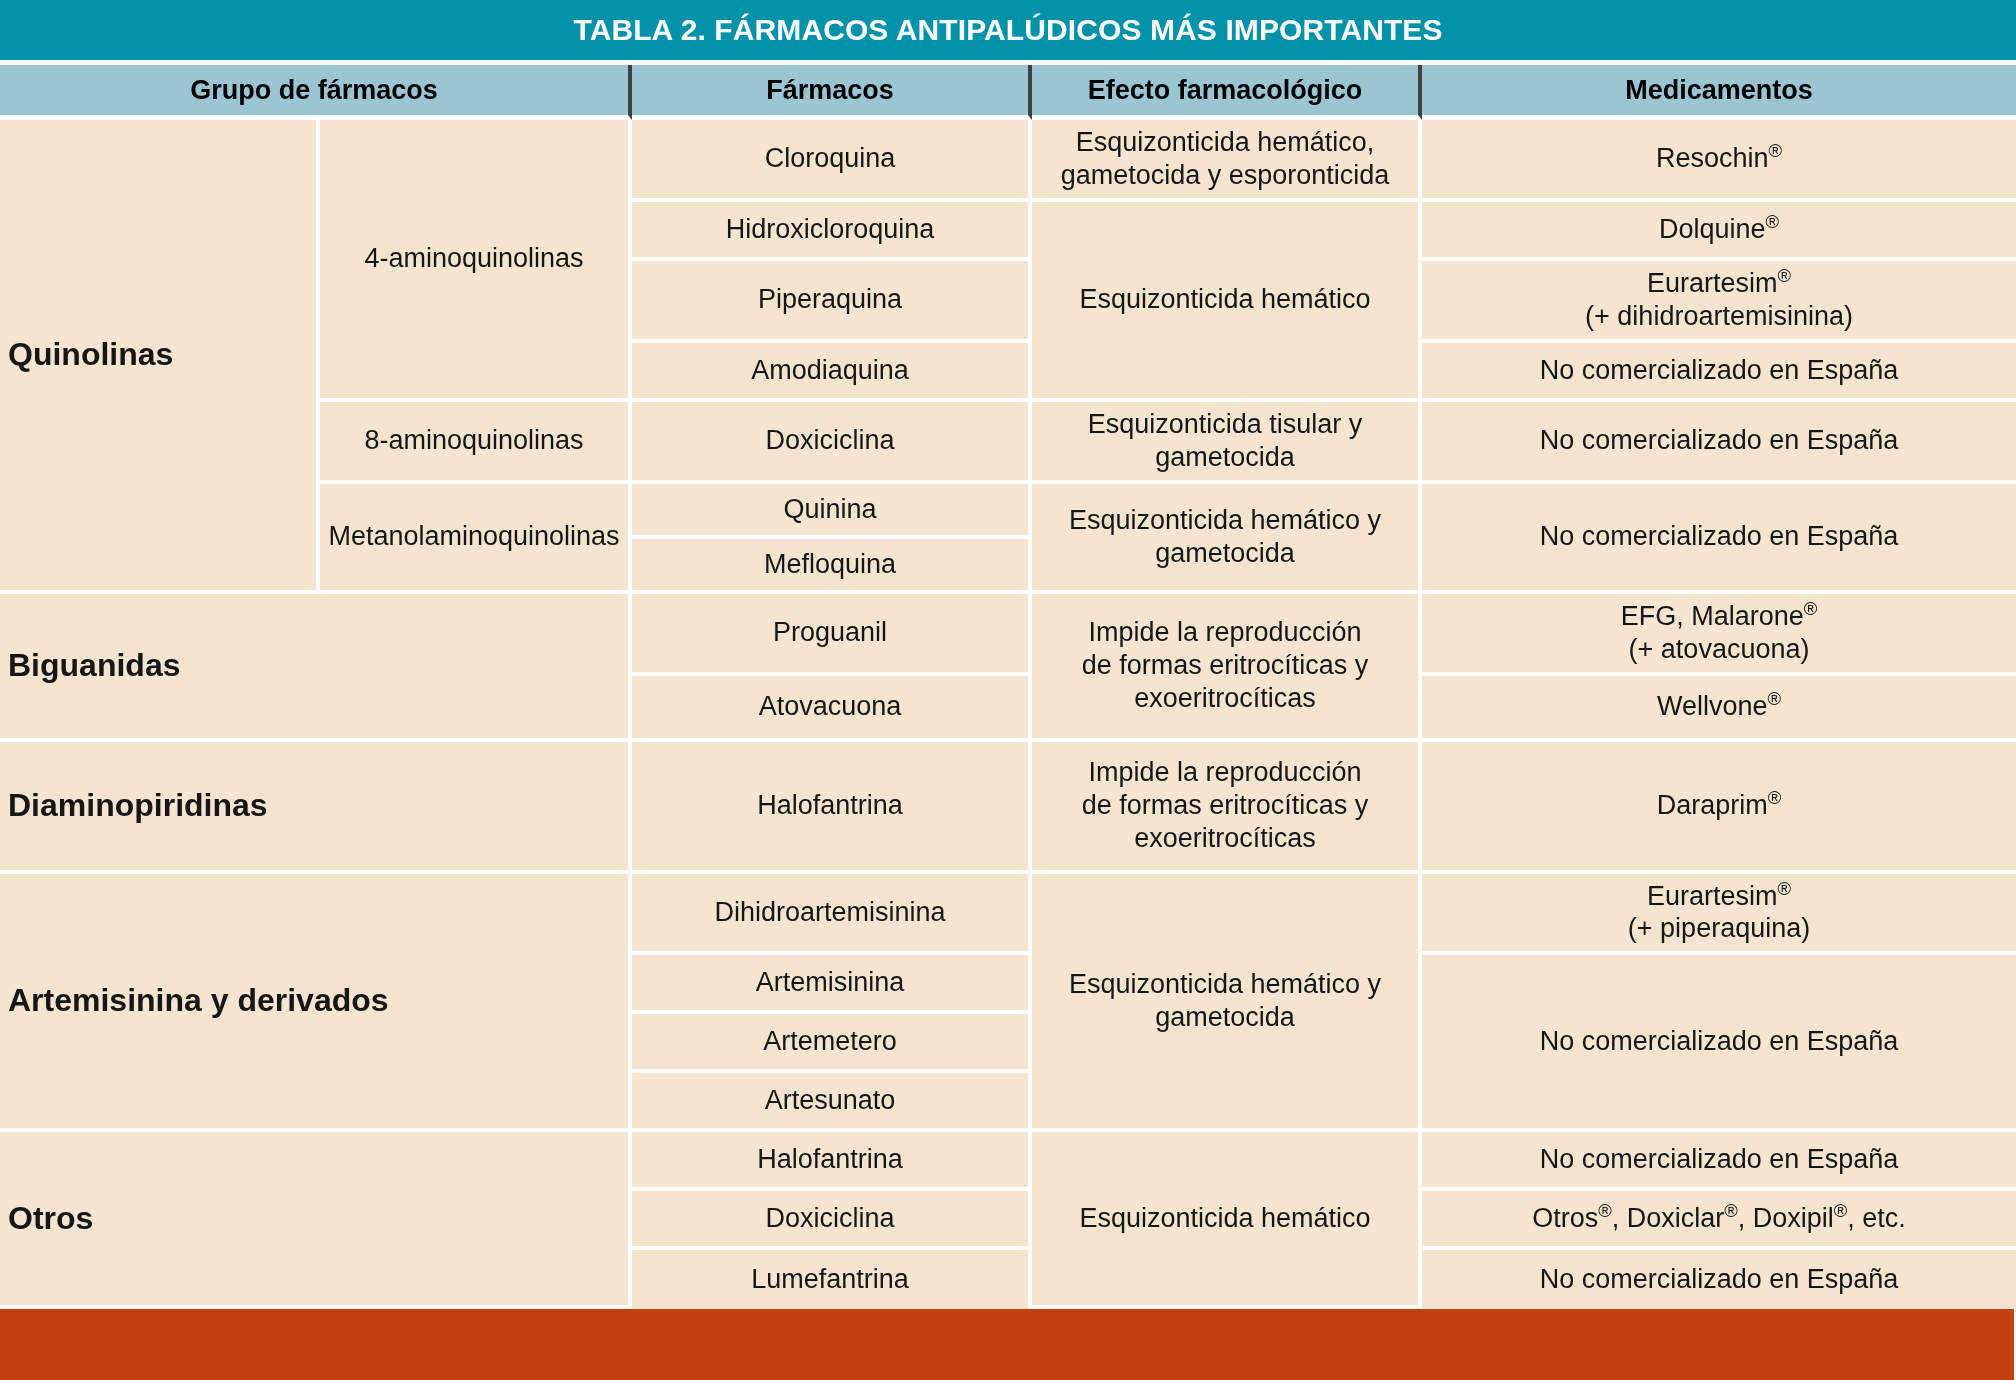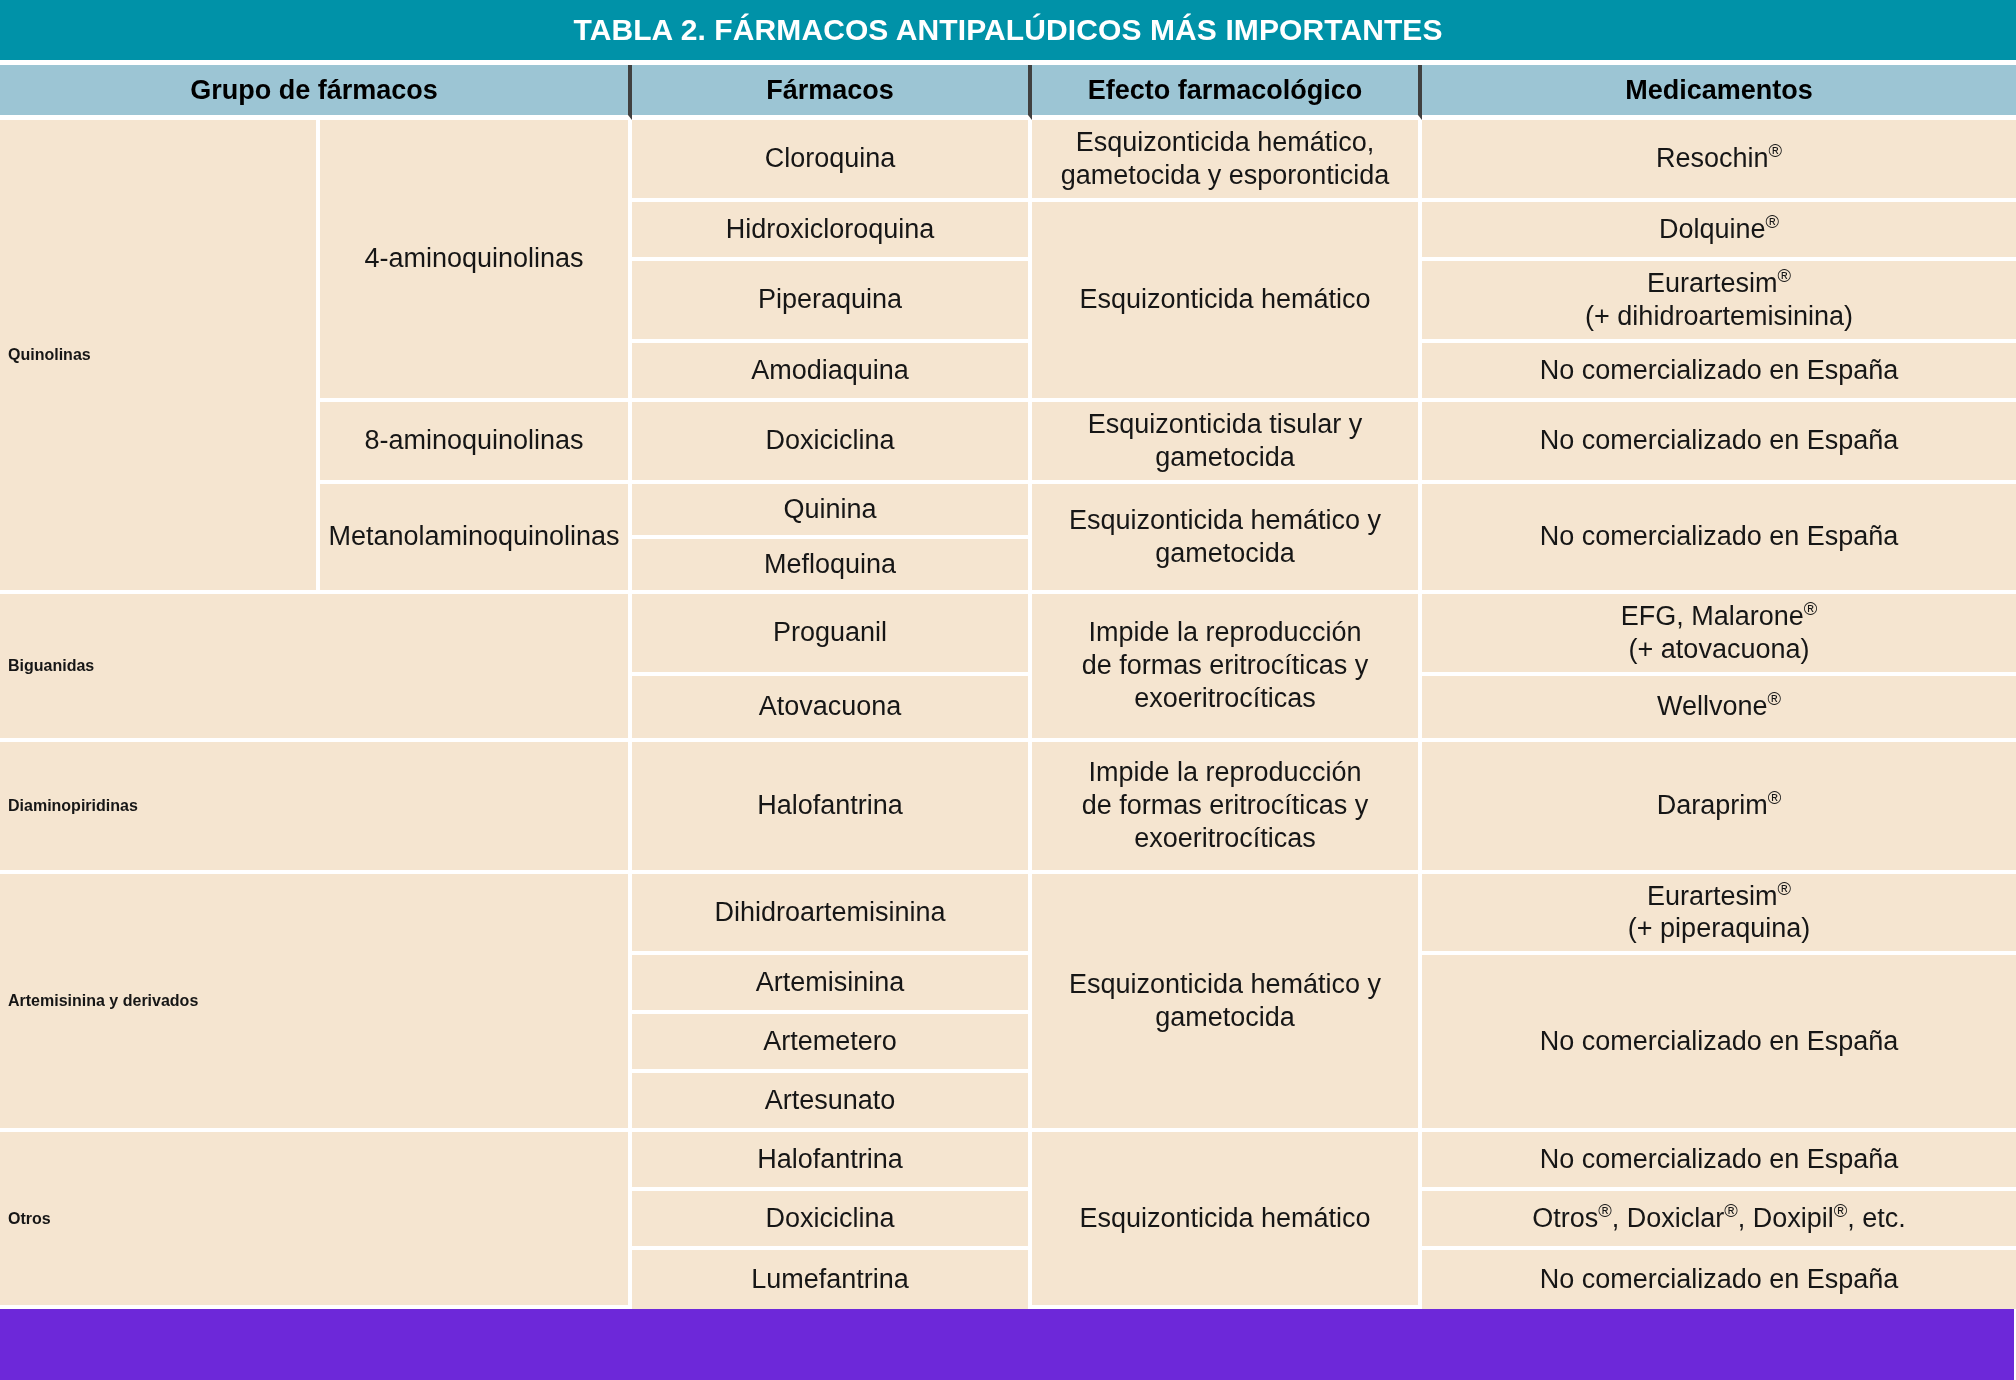--- a/index.html
+++ b/index.html
@@ -5,21 +5,21 @@
   * { box-sizing: border-box; margin: 0; padding: 0; }
   html, body {
     width: 2016px;
     height: 1380px;
     background: #ffffff;
     font-family: "Liberation Sans", sans-serif;
   }
   #table-wrap {
     width: 2014px;
     height: 1380px;
-    background: #6d28d9;
+    background: #c2410c;
     position: relative;
   }
   table.tbl {
     width: 2016px;
     border-collapse: separate;
     border-spacing: 0;
     table-layout: fixed;
   }
   
   .title-bar {
@@ -56,21 +56,21 @@
     vertical-align: middle;
     border-right: 4px solid #ffffff;
     border-bottom: 4px solid #ffffff;
     padding: 6px 8px;
     line-height: 1.22;
   }
   td.cell.last { border-right: none; }
   td.cell.grp {
     text-align: left;
     font-weight: bold;
-    font-size: 16px;
+    font-size: 32px;
   }
   tr.last-row td.cell { border-bottom: none; }
   sup.reg { font-size: 0.68em; vertical-align: super; line-height: 0; }
 </style>
 </head>
 <body>
 
 <div id="table-wrap">
 <table class="tbl">
   <colgroup>

